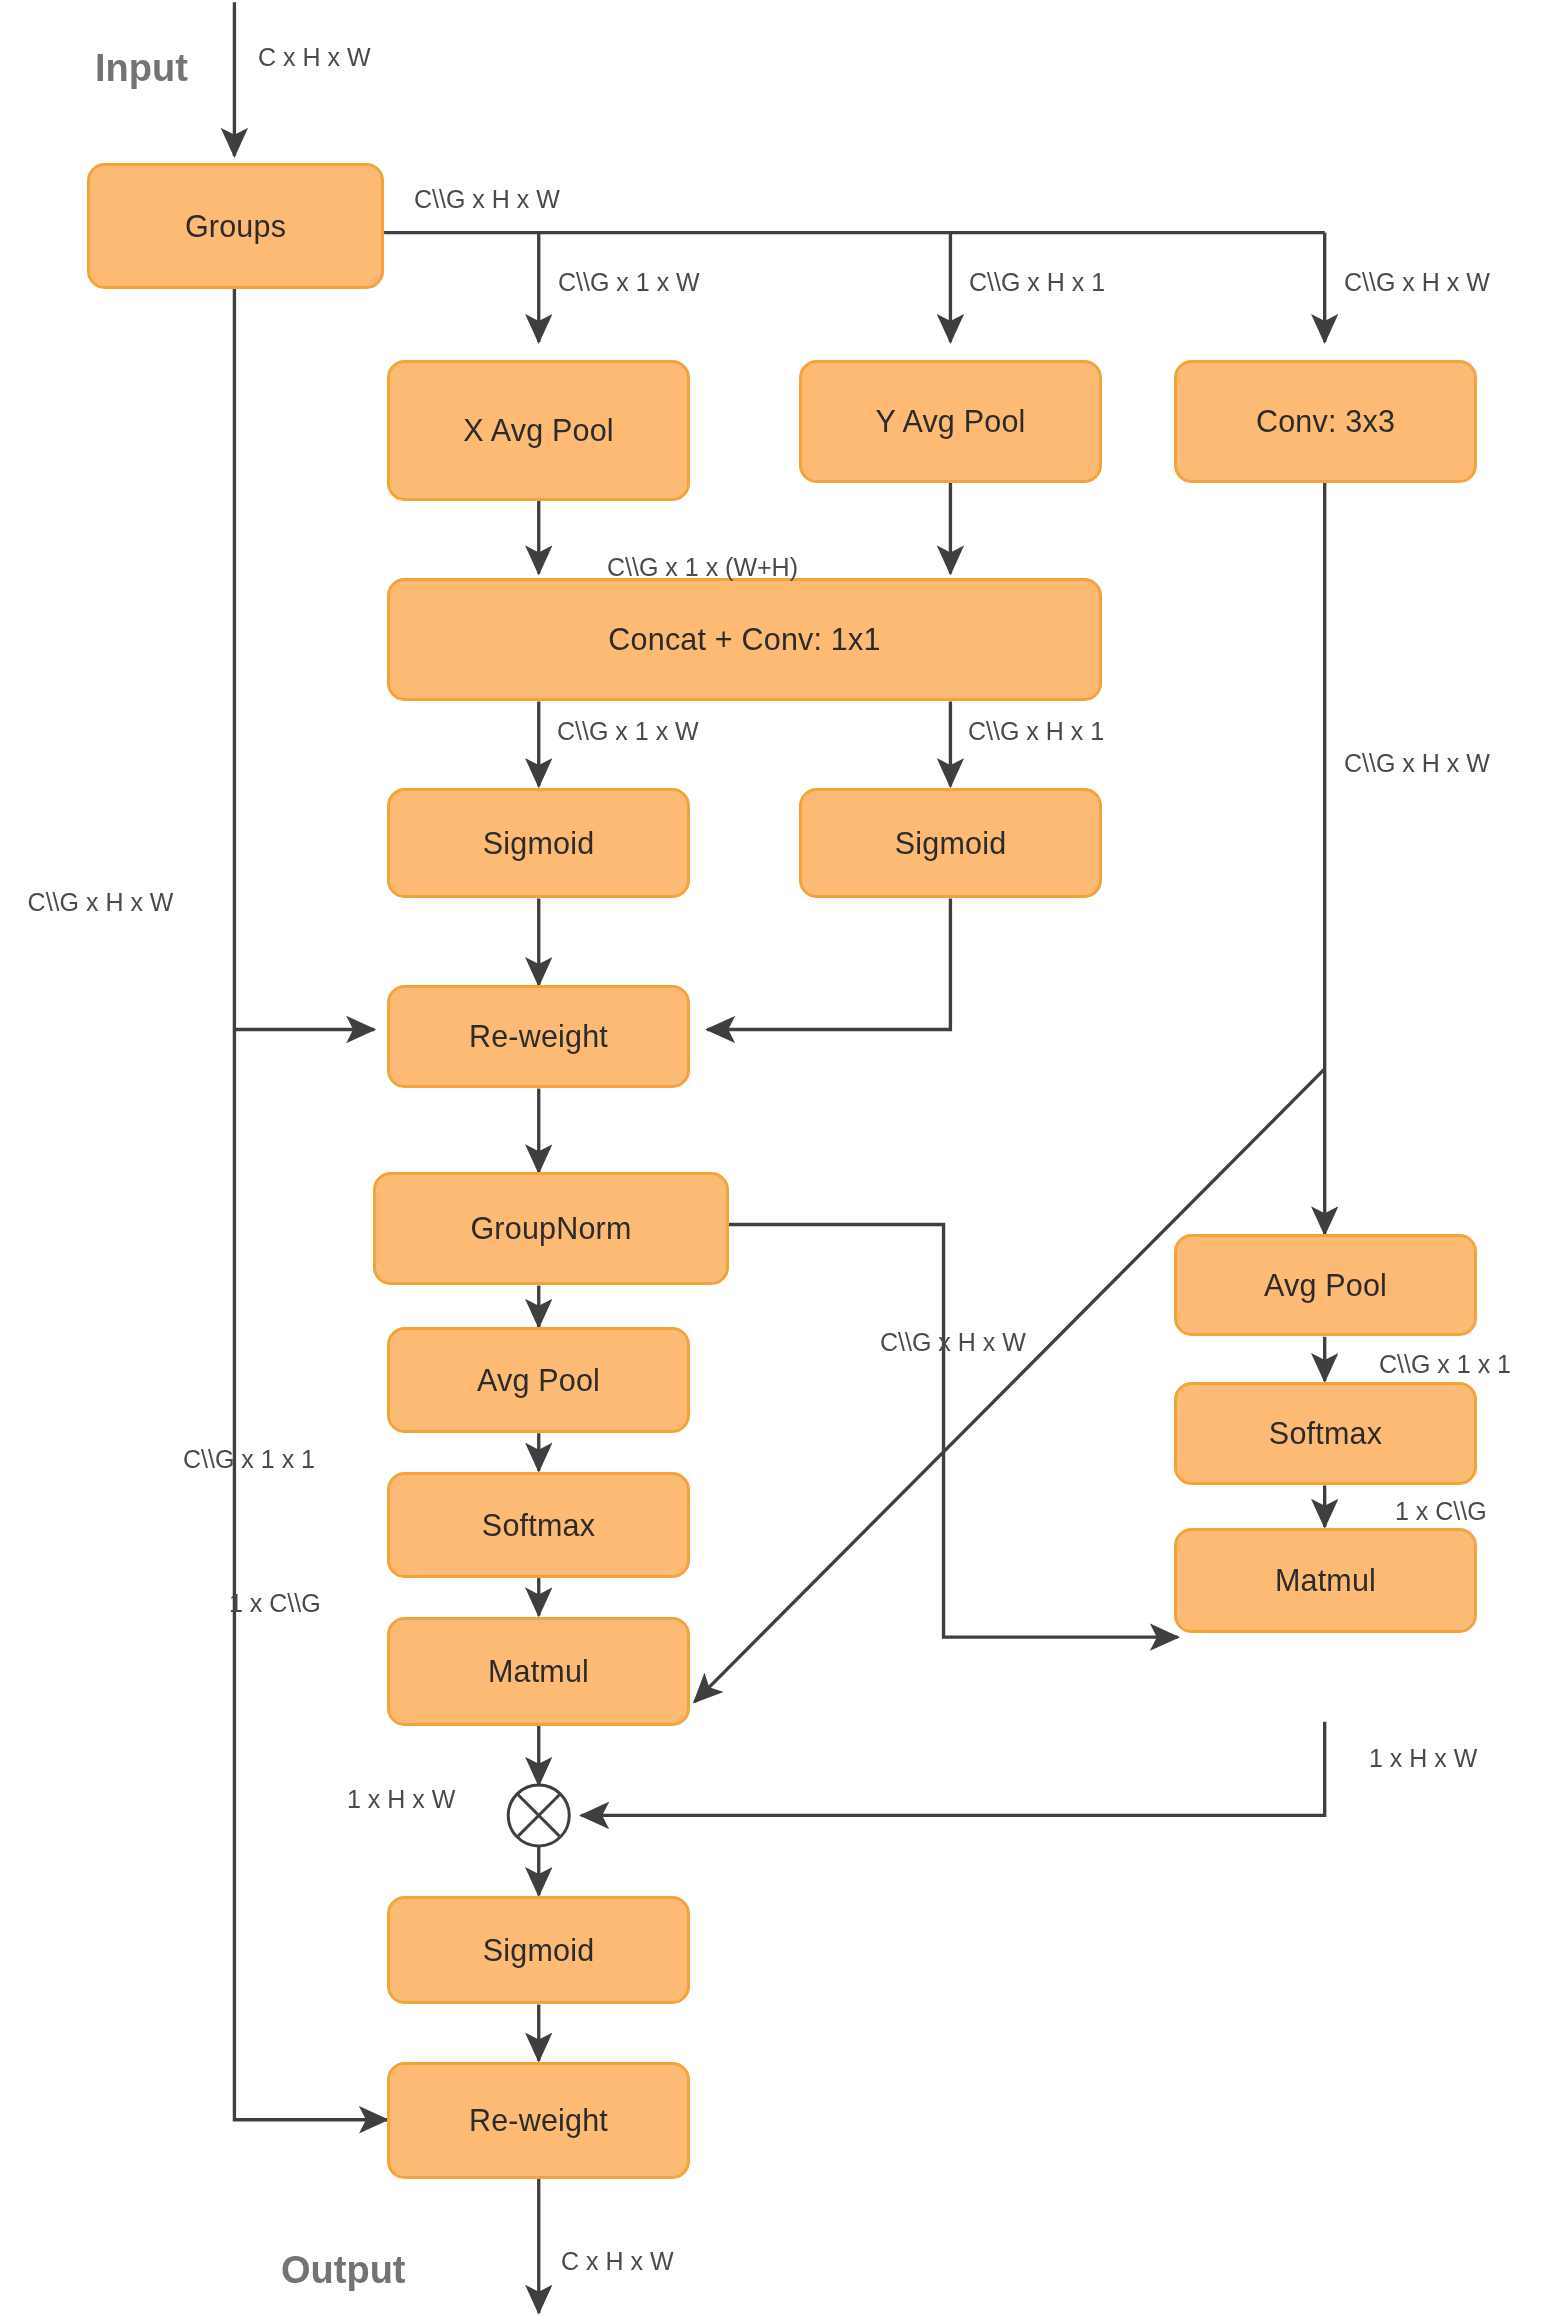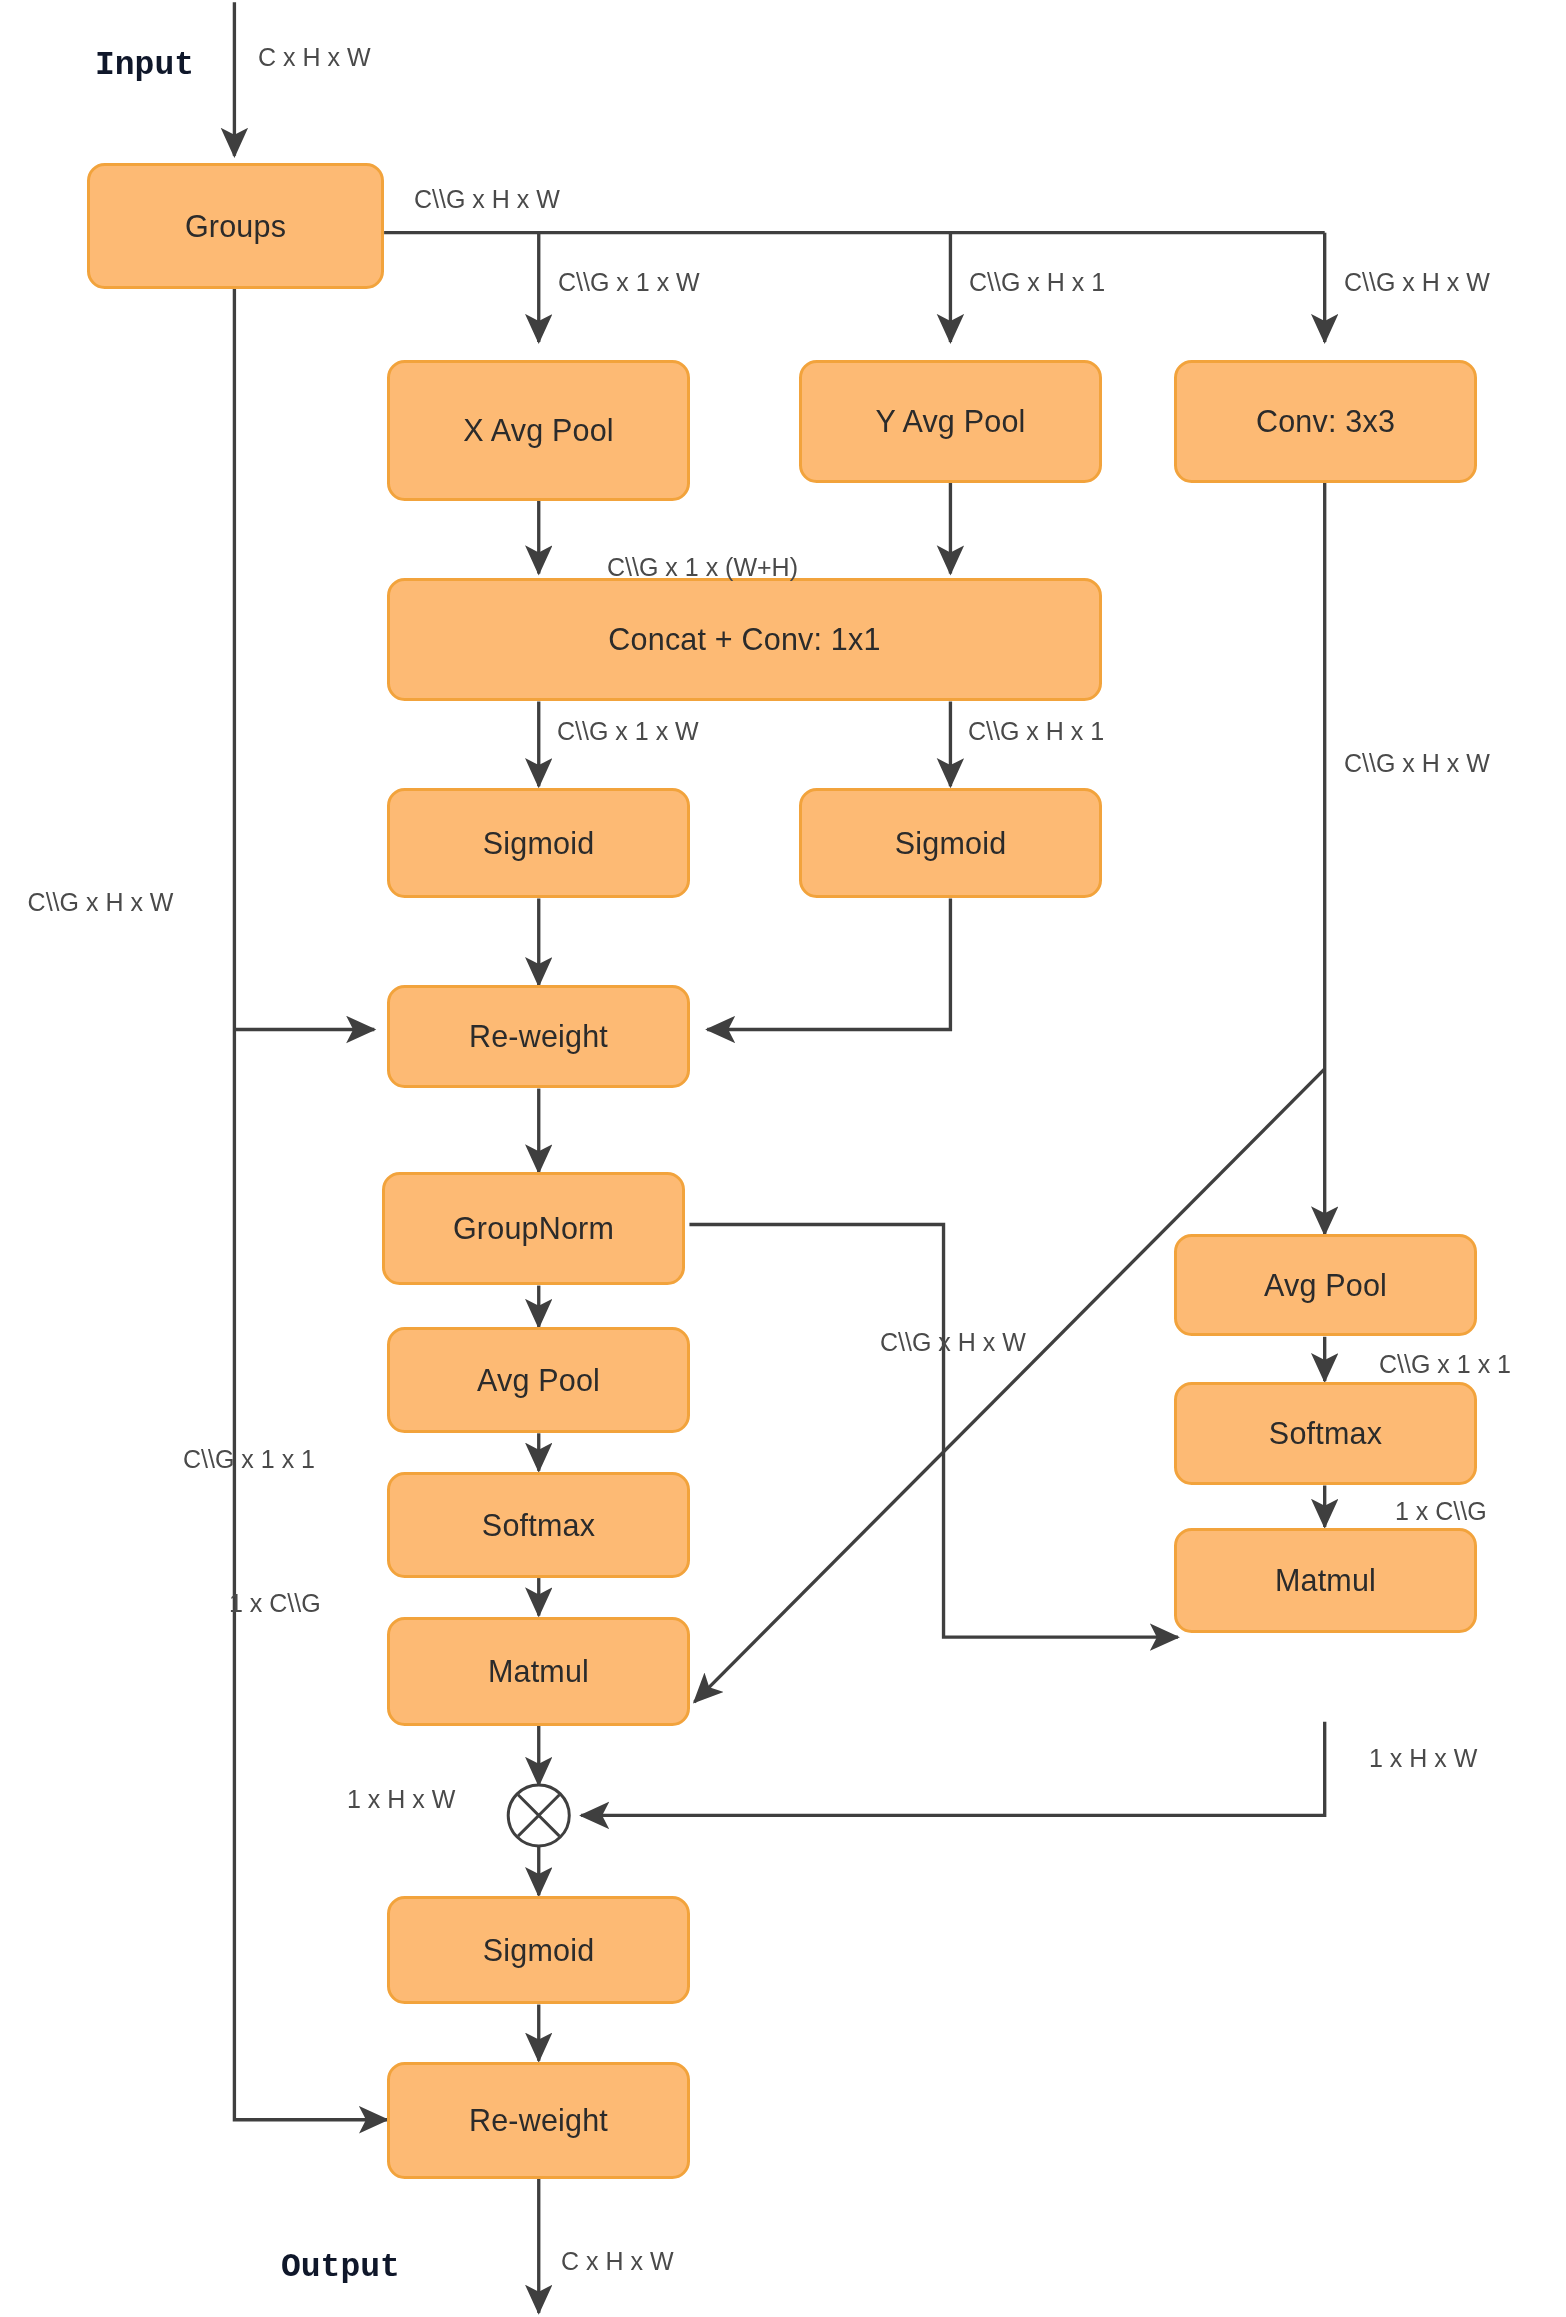--- a/index.html
+++ b/index.html
@@ -20,24 +20,24 @@
     white-space:nowrap;
   }
   .lbl{
     position:absolute;
     color:#4a4a4a;
     font-size:25px;
     font-family:"Liberation Sans",sans-serif;
     white-space:nowrap;
   }
   .lbl.bold{
-    color:#0f172a;
+    color:#737373;
     font-weight:bold;
-    font-family:Liberation Mono, monospace;
-    font-size:33px;
+    font-family:Liberation Sans, sans-serif;
+    font-size:38px;
   }
 </style>
 </head>
 <body>
 
 <div id="stage">
 
   <svg class="wires" viewBox="0 0 1590 2353">
     <defs>
       <marker id="ah" markerWidth="11" markerHeight="11" refX="8.4" refY="4.1" orient="auto" markerUnits="strokeWidth">
@@ -127,21 +127,21 @@
   </div>
 
   <div class="node" style="left:799px;top:788px;width:303px;height:110px;">
     <span>Sigmoid</span>
   </div>
 
   <div class="node" style="left:387px;top:985px;width:303px;height:103px;">
     <span>Re-weight</span>
   </div>
 
-  <div class="node" style="left:382px;top:1172px;width:303px;height:113px;">
+  <div class="node" style="left:373px;top:1172px;width:356px;height:113px;">
     <span>GroupNorm</span>
   </div>
 
   <div class="node" style="left:387px;top:1327px;width:303px;height:106px;">
     <span>Avg Pool</span>
   </div>
 
   <div class="node" style="left:387px;top:1472px;width:303px;height:106px;">
     <span>Softmax</span>
   </div>

